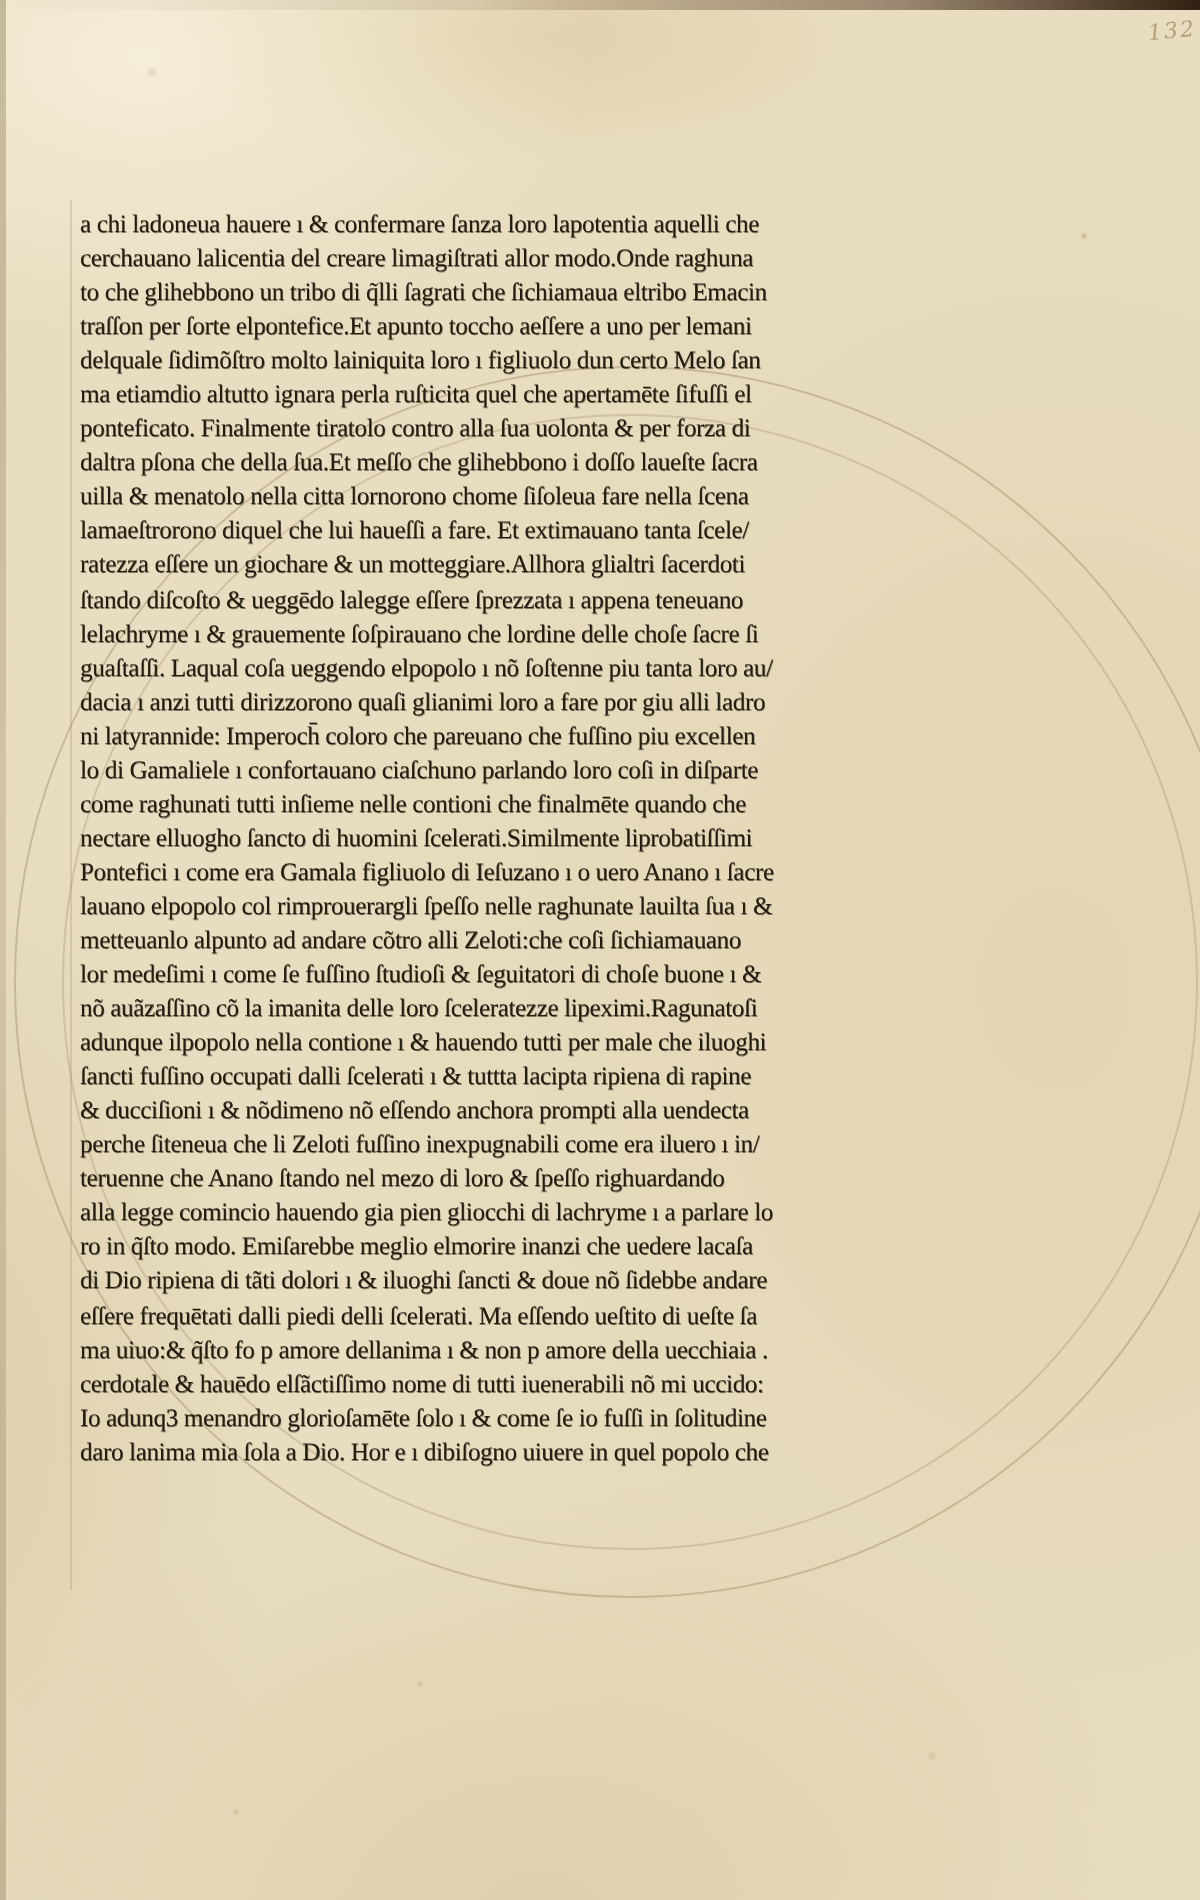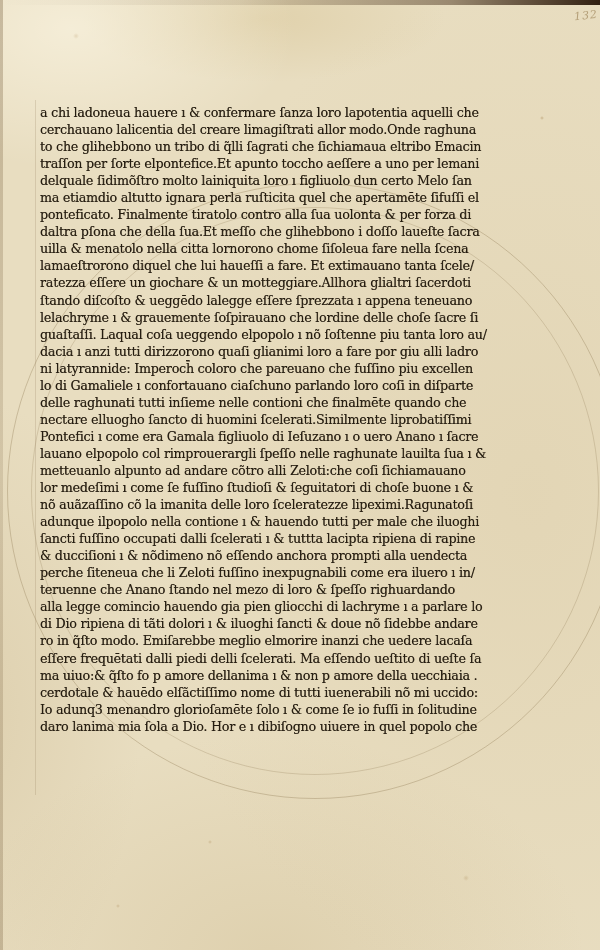--- a/index.html
+++ b/index.html
@@ -88,21 +88,21 @@
   }
   .text-line {
     height: 17.05px;
     line-height: 17.05px;
     overflow: hidden;
     white-space: nowrap;
     text-align: justify;
   }
   
   .text-line::after { content: ""; display: inline-block; width: 100%; }
-  .text-line { text-align-last: justify; }
+  .text-line { text-align-last: justify; font-family: Liberation Serif, serif; }
 </style>
 </head>
 <body>
 
 <div class="scan">
   <div class="top-edge"></div>
   <div class="left-edge"></div>
   <div class="ruling"></div>
 
   <div class="platemark outer"></div>
@@ -121,34 +121,34 @@
       <div class="text-line">daltra pſona che della ſua.Et meſſo che glihebbono i doſſo laueſte ſacra</div>
       <div class="text-line">uilla &amp; menatolo nella citta lornorono chome ſiſoleua fare nella ſcena</div>
       <div class="text-line">lamaeſtrorono diquel che lui haueſſi a fare. Et extimauano tanta ſcele/</div>
       <div class="text-line">ratezza eſſere un giochare &amp; un motteggiare.Allhora glialtri ſacerdoti</div>
       <div class="text-line">ſtando diſcoſto &amp; ueggēdo lalegge eſſere ſprezzata ı appena teneuano</div>
       <div class="text-line">lelachryme ı &amp; grauemente ſoſpirauano che lordine delle choſe ſacre ſi</div>
       <div class="text-line">guaſtaſſi. Laqual coſa ueggendo elpopolo ı nõ ſoſtenne piu tanta loro au/</div>
       <div class="text-line">dacia ı anzi tutti dirizzorono quaſi glianimi loro a fare por giu alli ladro</div>
       <div class="text-line">ni latyrannide: Imperoch̄ coloro che pareuano che fuſſino piu excellen</div>
       <div class="text-line">lo di Gamaliele ı confortauano ciaſchuno parlando loro coſi in diſparte</div>
-      <div class="text-line">delle raghunati tutti inſieme nelle contioni che finalmēte quando che</div>
+      <div class="text-line">come raghunati tutti inſieme nelle contioni che finalmēte quando che</div>
       <div class="text-line">nectare elluogho ſancto di huomini ſcelerati.Similmente liprobatiſſimi</div>
       <div class="text-line">Pontefici ı come era Gamala figliuolo di Ieſuzano ı o uero Anano ı ſacre</div>
       <div class="text-line">lauano elpopolo col rimprouerargli ſpeſſo nelle raghunate lauilta ſua ı &amp;</div>
       <div class="text-line">metteuanlo alpunto ad andare cõtro alli Zeloti:che coſi ſichiamauano</div>
       <div class="text-line">lor medeſimi ı come ſe fuſſino ſtudioſi &amp; ſeguitatori di choſe buone ı &amp;</div>
       <div class="text-line">nõ auãzaſſino cõ la imanita delle loro ſceleratezze lipeximi.Ragunatoſi</div>
       <div class="text-line">adunque ilpopolo nella contione ı &amp; hauendo tutti per male che iluoghi</div>
       <div class="text-line">ſancti fuſſino occupati dalli ſcelerati ı &amp; tuttta lacipta ripiena di rapine</div>
       <div class="text-line">&amp; ducciſioni ı &amp; nõdimeno nõ eſſendo anchora prompti alla uendecta</div>
       <div class="text-line">perche ſiteneua che li Zeloti fuſſino inexpugnabili come era iluero ı in/</div>
       <div class="text-line">teruenne che Anano ſtando nel mezo di loro &amp; ſpeſſo righuardando</div>
       <div class="text-line">alla legge comincio hauendo gia pien gliocchi di lachryme ı a parlare lo</div>
+      <div class="text-line">ro in q̃ſto modo. Emiſarebbe meglio elmorire inanzi che uedere lacaſa</div>
       <div class="text-line">di Dio ripiena di tãti dolori ı &amp; iluoghi ſancti &amp; doue nõ ſidebbe andare</div>
-      <div class="text-line">ro in q̃ſto modo. Emiſarebbe meglio elmorire inanzi che uedere lacaſa</div>
       <div class="text-line">eſſere frequētati dalli piedi delli ſcelerati. Ma eſſendo ueſtito di ueſte ſa</div>
       <div class="text-line">ma uiuo:&amp; q̃ſto fo p amore dellanima ı &amp; non p amore della uecchiaia .</div>
       <div class="text-line">cerdotale &amp; hauēdo elſãctiſſimo nome di tutti iuenerabili nõ mi uccido:</div>
       <div class="text-line">Io adunq3 menandro glorioſamēte ſolo ı &amp; come ſe io fuſſi in ſolitudine</div>
       <div class="text-line">daro lanima mia ſola a Dio. Hor e ı dibiſogno uiuere in quel popolo che</div>
     </div>
 </div>
 
 </body></html>

